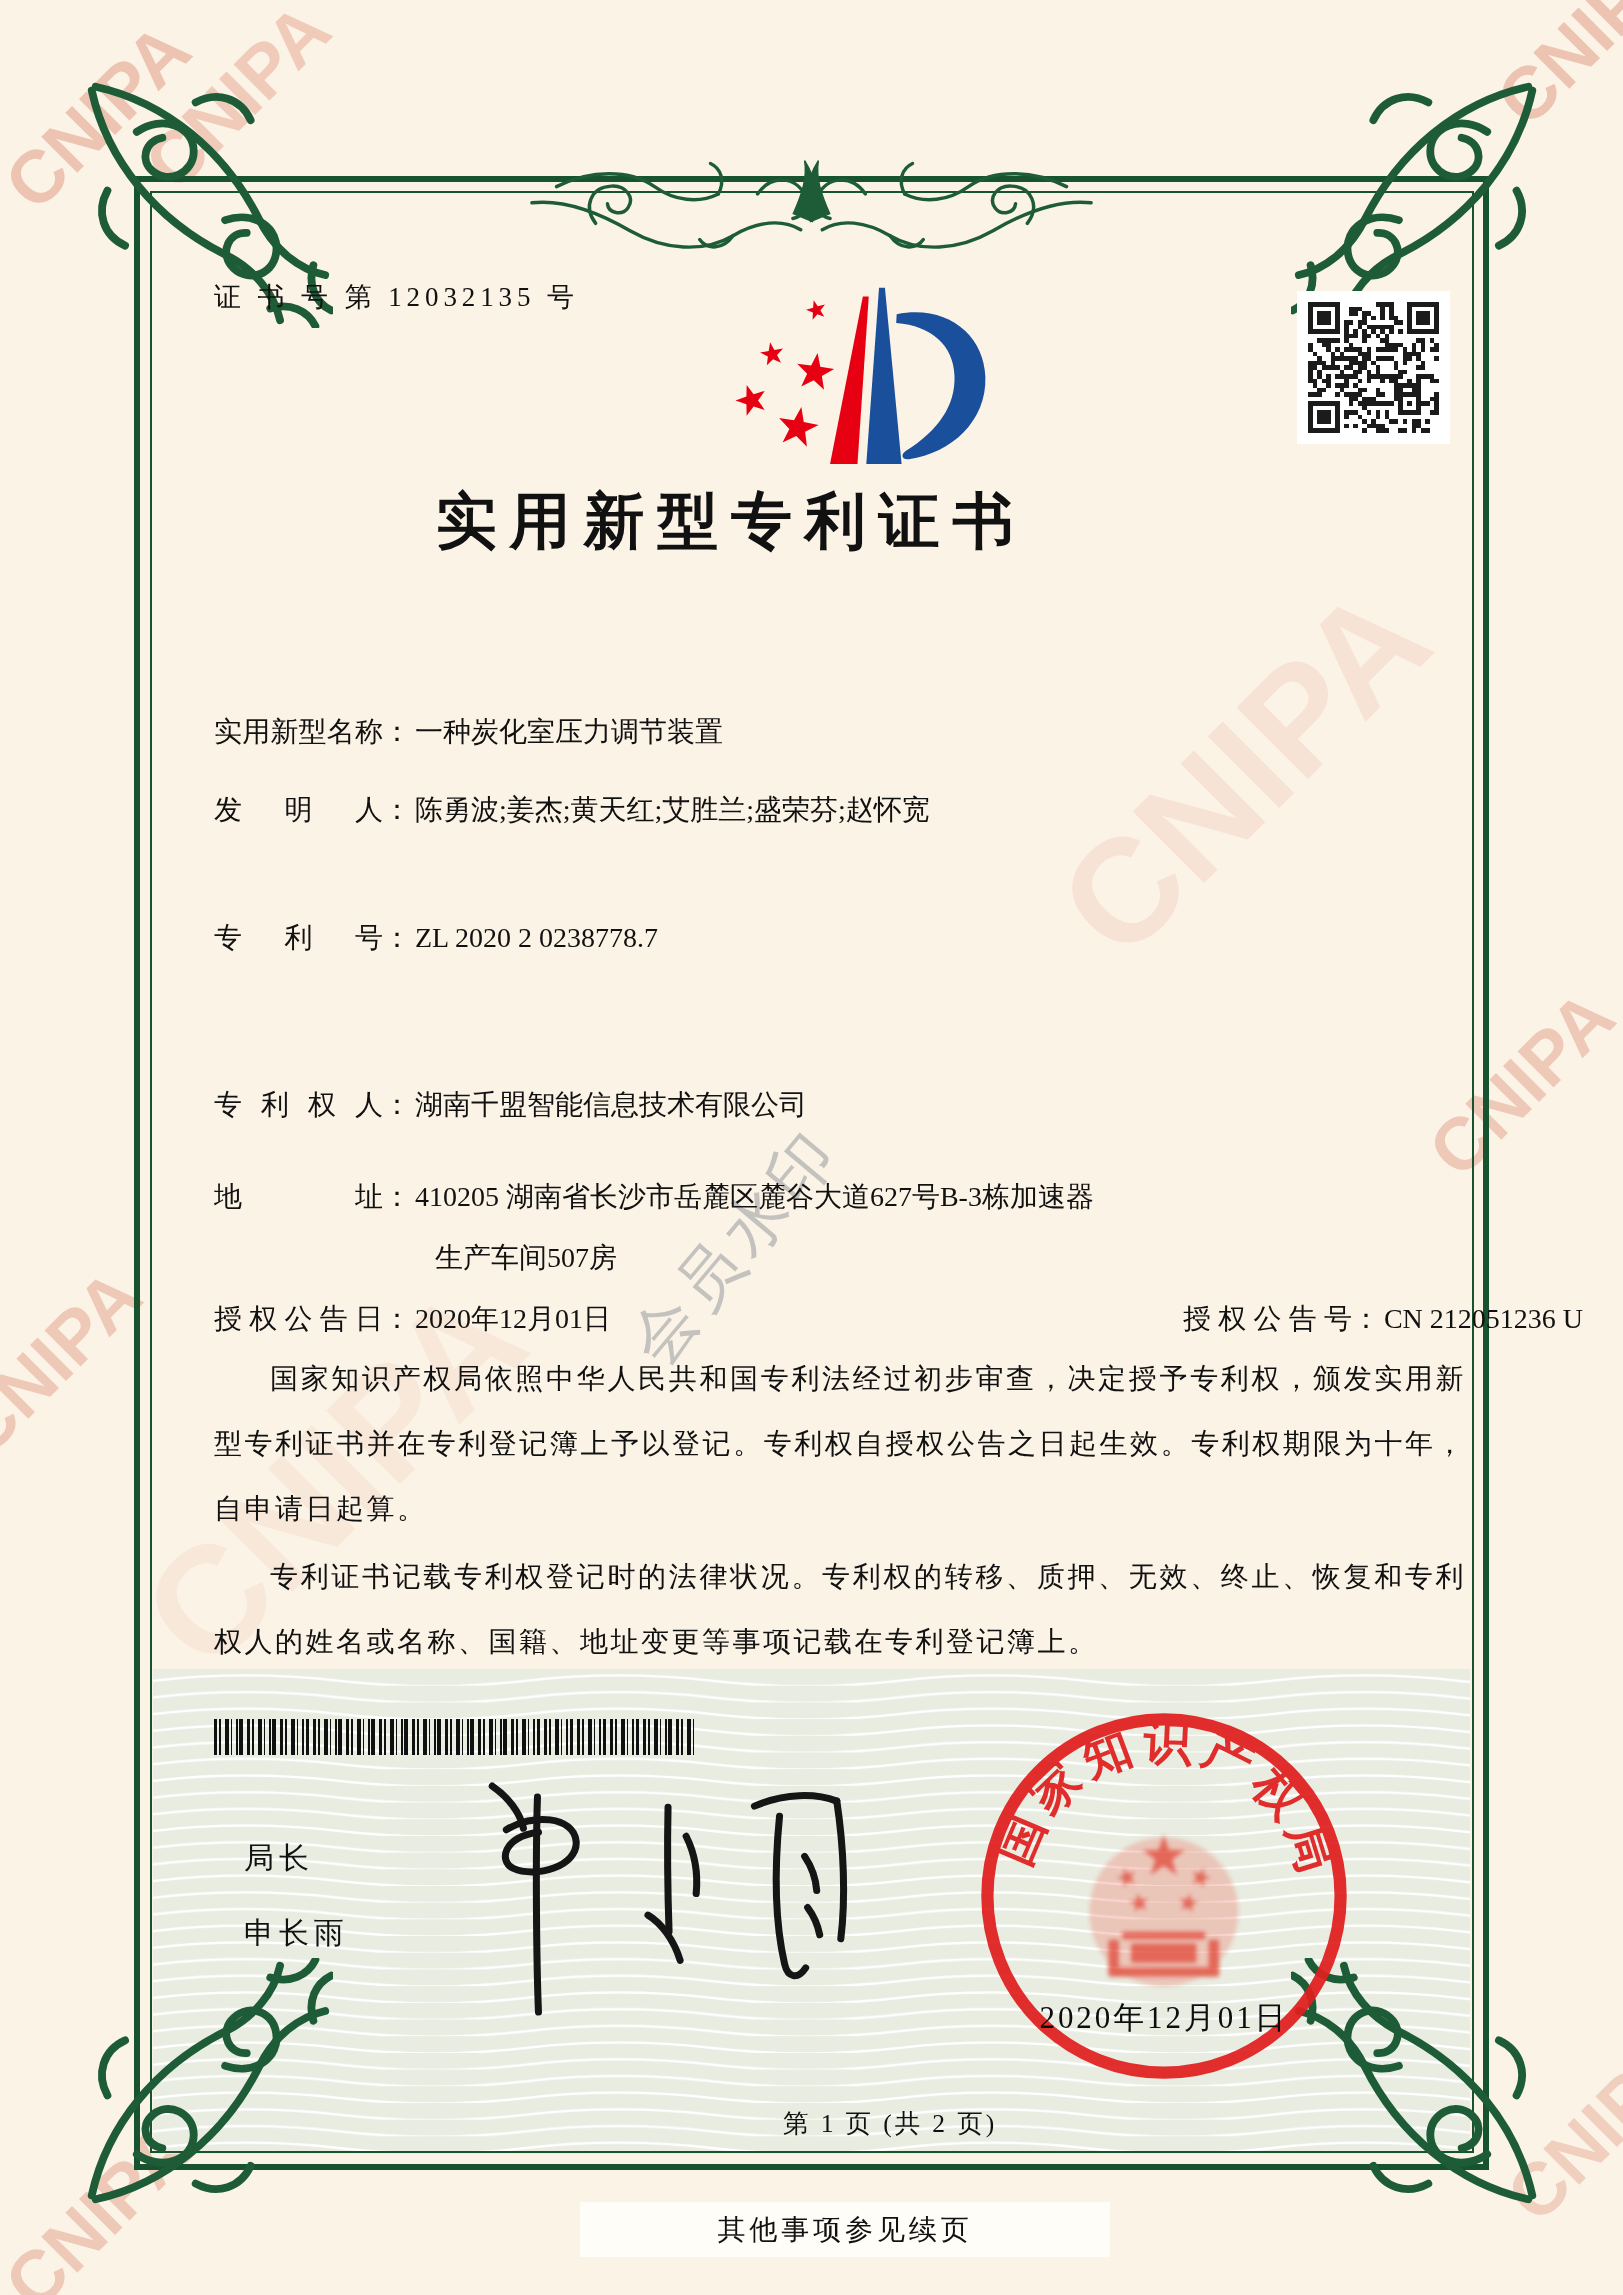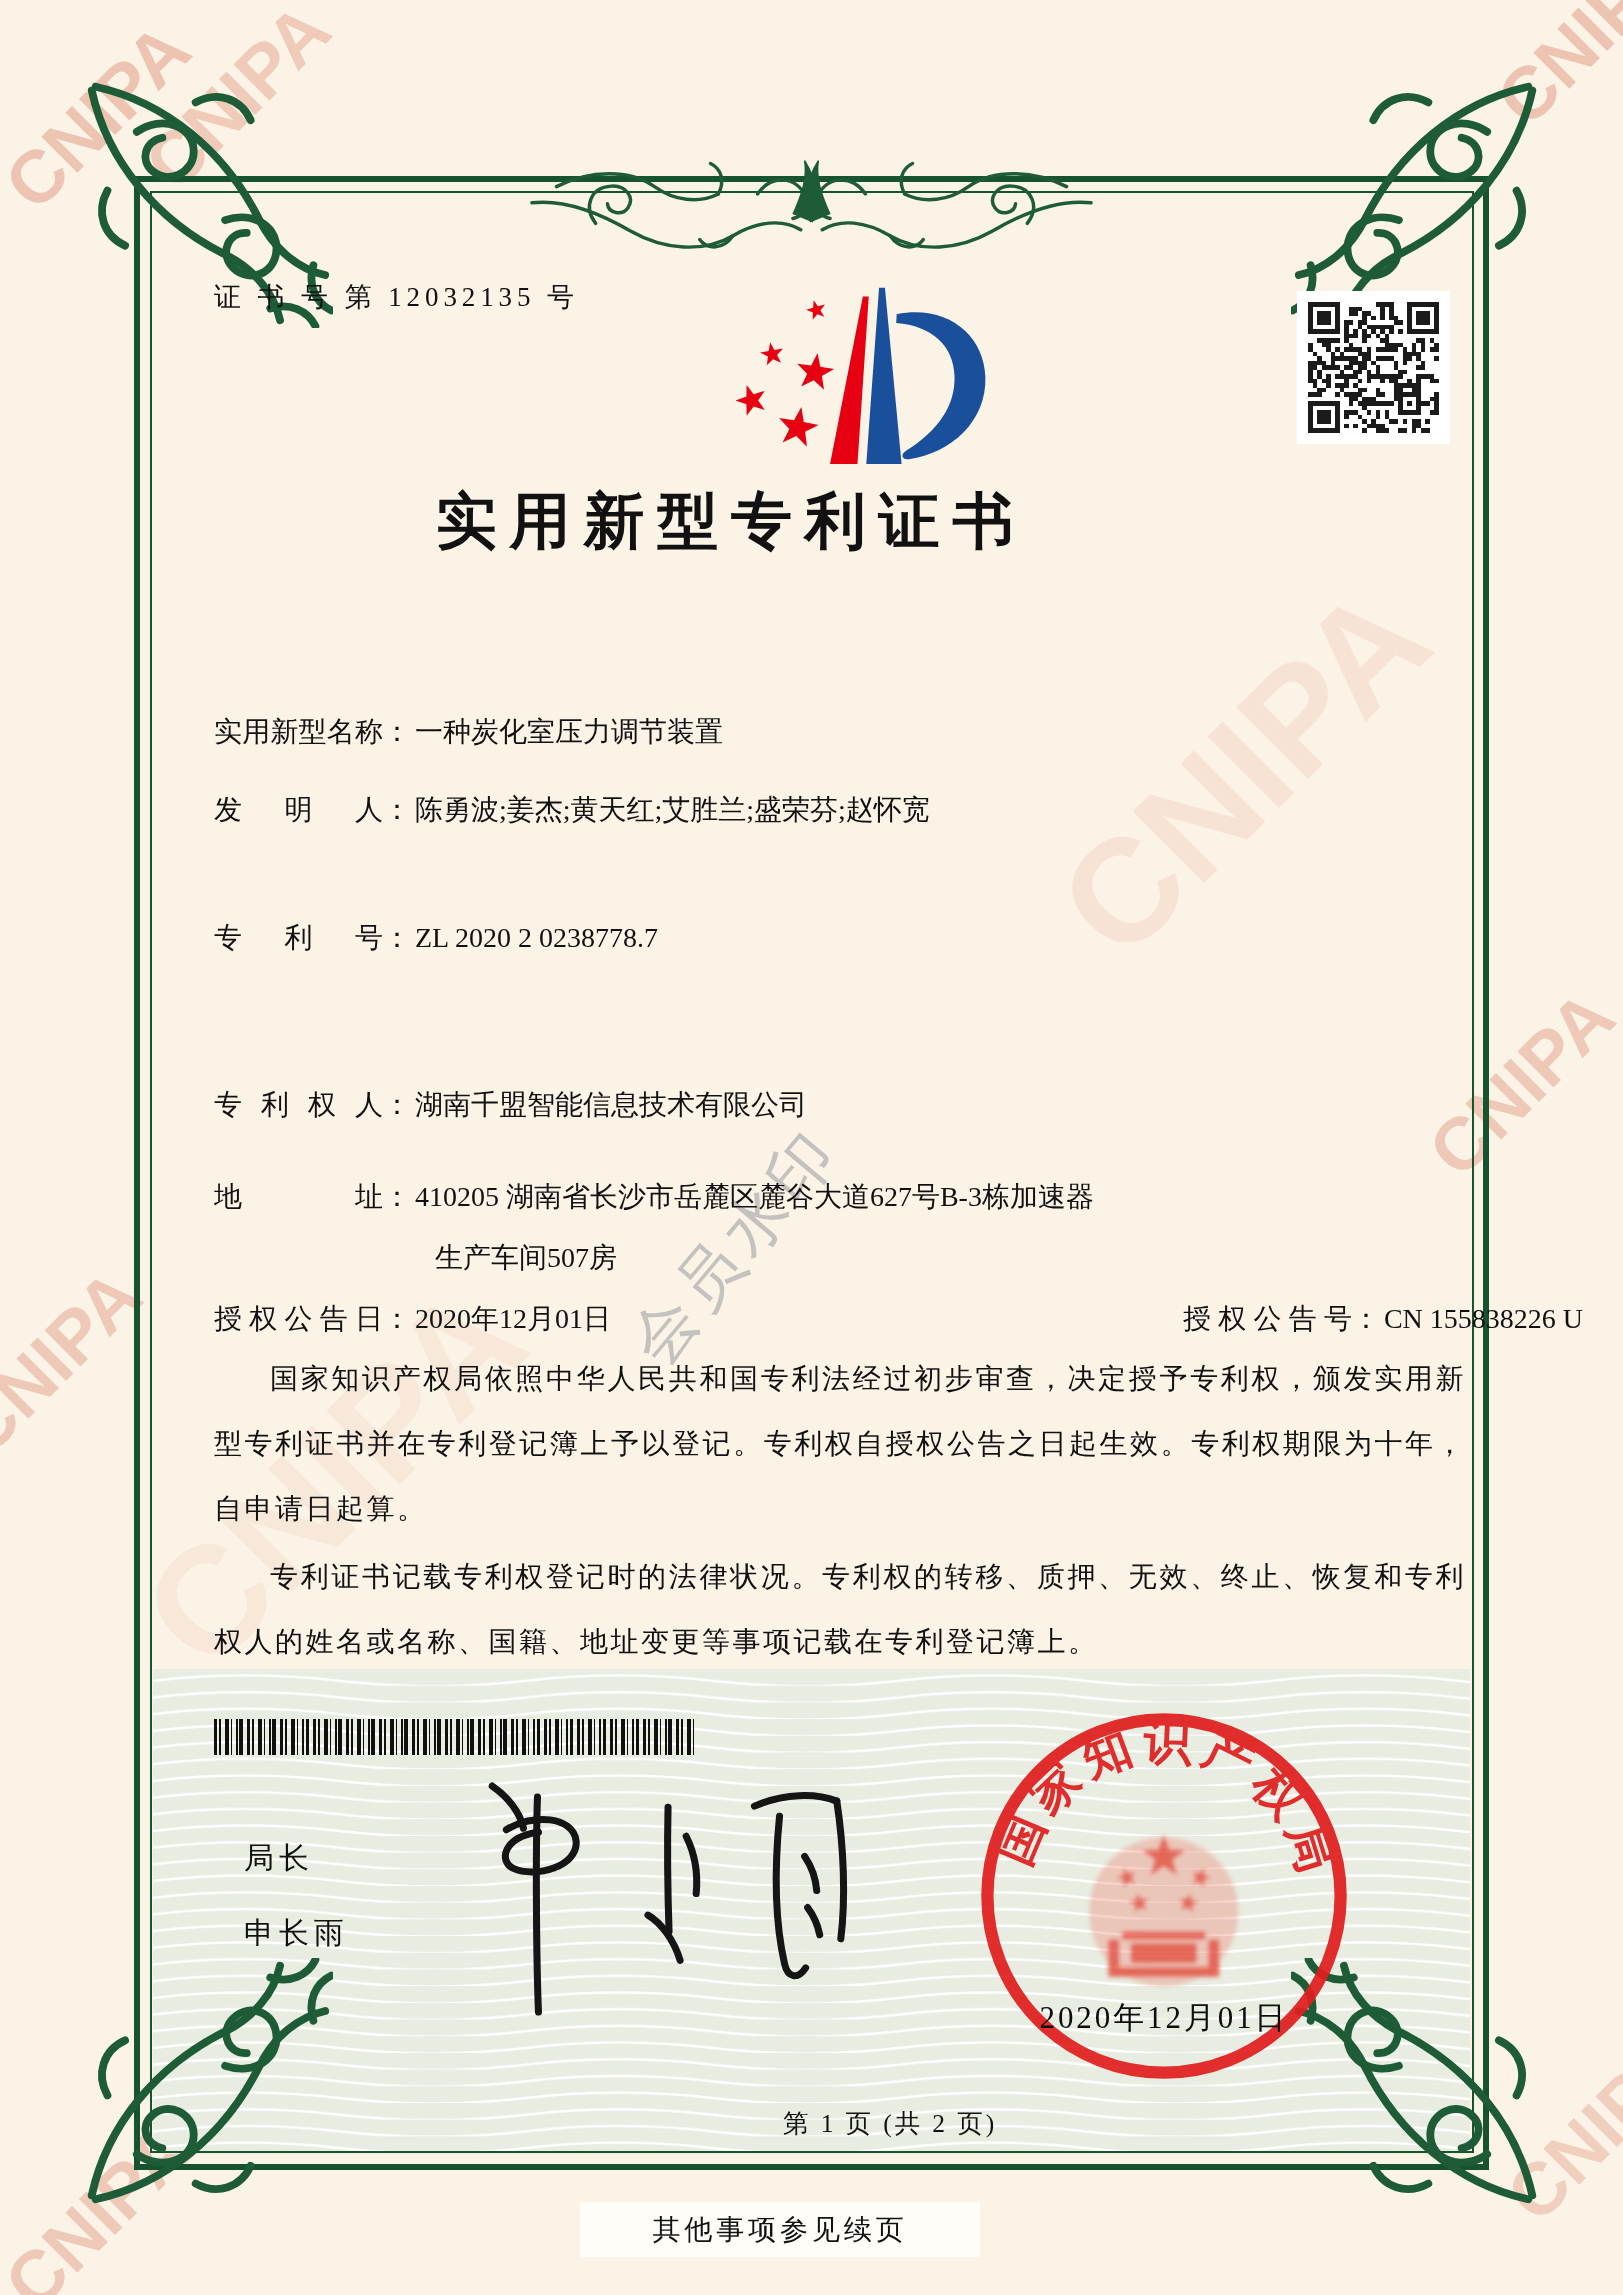--- a/index.html
+++ b/index.html
@@ -84,21 +84,21 @@
   .seal-date{
     left:969px;top:1997px;width:390px;text-align:center;
     font-size:31px;letter-spacing:2.9px;z-index:5;color:#0d0d0d;
   }
 
   .page-indicator{
     left:134px;top:2106px;width:1512px;text-align:center;
     font-size:25.5px;letter-spacing:2.9px;z-index:3;
   }
   .note-strip{
-    left:580px;top:2202px;width:400px;height:55px;background:#fffdf8;
+    left:580px;top:2202px;width:530px;height:55px;background:#fffdf8;
     z-index:5;display:flex;align-items:center;justify-content:center;
   }
   .note-strip span{font-size:28px;letter-spacing:3.9px;}
 
   
   .corner{width:255px;height:255px;z-index:2;}
   .corner-tl{left:78px;top:73px;}
   .corner-tr{left:1291px;top:73px;transform:scaleX(-1);}
   .corner-bl{left:78px;top:1958px;transform:scaleY(-1);}
   .corner-br{left:1291px;top:1958px;transform:scale(-1,-1);}
@@ -546,21 +546,21 @@
   <div class="abs frow row5">
     <span class="flabel">专利权人</span><span>：</span><span class="fval">湖南千盟智能信息技术有限公司</span>
   </div>
   <div class="abs frow row6">
     <span class="flabel">地址</span><span>：</span><span class="fval">410205 湖南省长沙市岳麓区麓谷大道627号B-3栋加速器</span>
   </div>
   <div class="abs addr2 row6b">生产车间507房</div>
   <div class="abs frow row7">
     <span class="flabel">授权公告日</span><span>：</span><span class="fval">2020年12月01日</span>
     <span class="abs grant2">
-      <span class="flabel">授权公告号</span><span>：</span><span class="fval">CN 155838226 U</span>
+      <span class="flabel">授权公告号</span><span>：</span><span class="fval">CN 212051236 U</span>
     </span>
   </div>
 
   <div class="abs body-text">
     <p>国家知识产权局依照中华人民共和国专利法经过初步审查，决定授予专利权，颁发实用新型专利证书并在专利登记簿上予以登记。专利权自授权公告之日起生效。专利权期限为十年，自申请日起算。</p>
     <p>专利证书记载专利权登记时的法律状况。专利权的转移、质押、无效、终止、恢复和专利权人的姓名或名称、国籍、地址变更等事项记载在专利登记簿上。</p>
   </div>
 
   <div class="abs barcode"></div>
 

